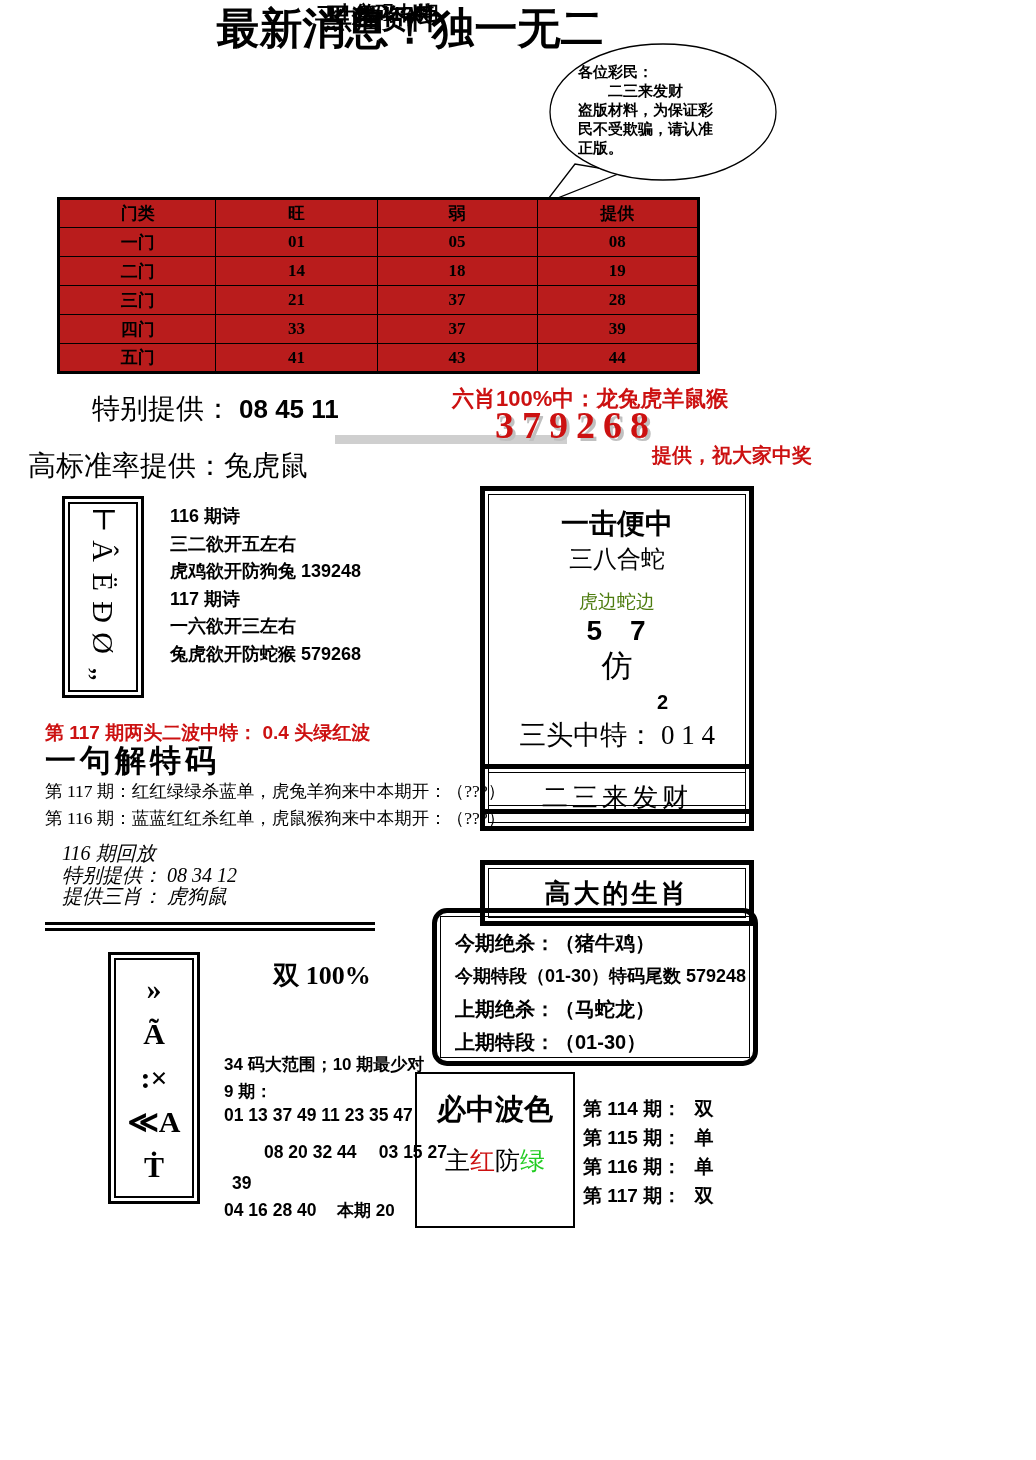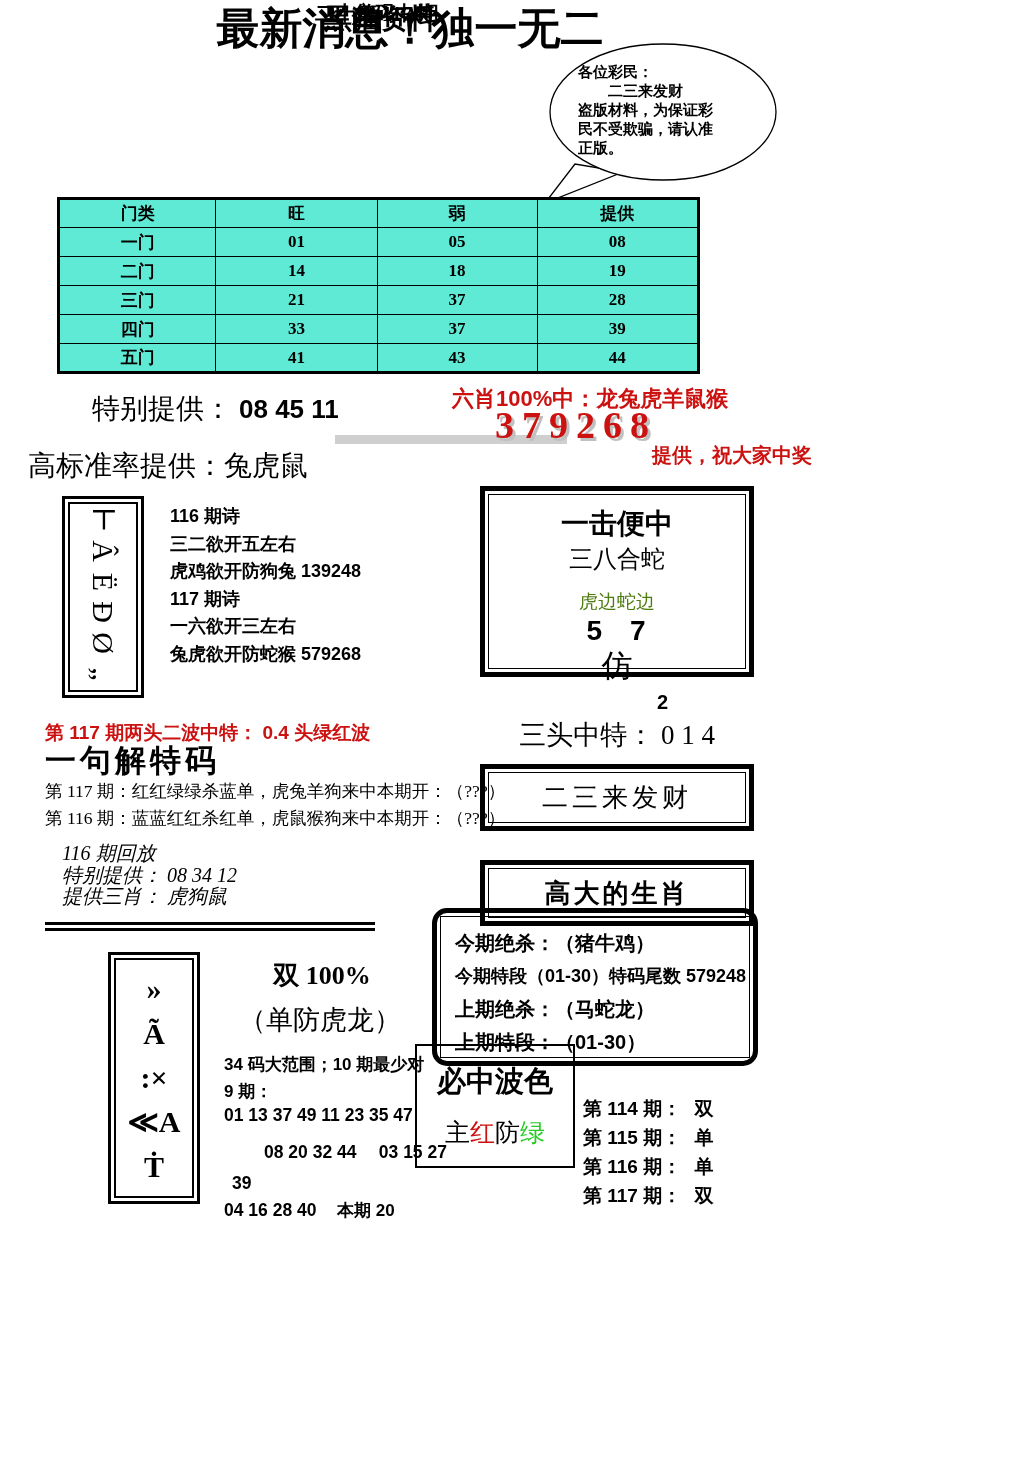--- a/index.html
+++ b/index.html
@@ -7,21 +7,21 @@
   .canvas { position:relative; width:1036px; height:1460px; background:#fff; overflow:hidden;
             font-family:"Liberation Serif","DejaVu Serif",serif; color:#000; }
   .abs { position:absolute; }
   .ctr { text-align:center; }
   .sans { font-family:"Liberation Sans","DejaVu Sans",sans-serif; }
   .b { font-weight:bold; }
   .red { color:#cc1111; }
   .green { color:#22cc22; }
   
   table.grid { border-collapse:collapse; width:643px; }
-  table.grid td { border:1px solid #000; background:#5eead4; text-align:center;
+  table.grid td { border:1px solid #000; background:#b91c1c; text-align:center;
                   height:29px; font-weight:bold; font-size:17px; }
   table.grid { border:3px solid #000; }
   
   .frame2 { border:3px solid #000; }
   .frame2-in { position:absolute; inset:3px; border:2px solid #000;
                display:flex; flex-direction:column; align-items:center;
                justify-content:space-evenly; }
   
   .frameR { border:5px solid #000; }
   .frameR-in { position:absolute; inset:3px; border:1px solid #000; }
@@ -120,21 +120,21 @@
 
   <div class="abs sans b" style="left:170px;top:503px;font-size:18px;line-height:27.5px;">
     <div>116 期诗</div>
     <div>三二欲开五左右</div>
     <div>虎鸡欲开防狗兔 139248</div>
     <div>117 期诗</div>
     <div>一六欲开三左右</div>
     <div>兔虎欲开防蛇猴 579268</div>
   </div>
 
-  <div class="abs frameR" style="left:480px;top:486px;width:274px;height:191px;">
+  <div class="abs frameR" style="left:480px;top:486px;width:274px;height:328px;">
     <div class="frameR-in">
       <div class="abs ctr b" style="left:0;top:10px;width:100%;font-size:28px;">一击便中</div>
       <div class="abs ctr" style="left:0;top:48px;width:100%;font-size:24px;">三八合蛇</div>
       <div class="abs ctr" style="left:0;top:94px;width:100%;font-size:19px;color:#4d7c0f;">虎边蛇边</div>
       <div class="abs ctr sans b" style="left:4px;top:120px;width:100%;font-size:28px;letter-spacing:10px;">5  7</div>
       <div class="abs ctr" style="left:0;top:150px;width:100%;font-size:31px;">仿</div>
       <div class="abs sans b" style="left:168px;top:196px;font-size:20px;">2</div>
       <div class="abs ctr" style="left:0;top:222px;width:100%;font-size:27px;">三头中特： 0 1 4</div>
     </div>
   </div>
@@ -176,30 +176,29 @@
     <div class="frame2-in">
       <span class="glyph b">»</span>
       <span class="glyph b">Ã</span>
       <span class="glyph b">:×</span>
       <span class="glyph b">≪A</span>
       <span class="glyph b">Ṫ</span>
     </div>
   </div>
 
   <div class="abs ctr b" style="left:222px;top:958px;width:200px;font-size:26px;">双 100%</div>
-  <div class="abs ctr" style="left:205px;top:1002px;width:230px;font-size:27px;">（单防虎龙）</div>
   <div class="abs sans b" style="left:224px;top:1053px;font-size:17px;">34 码大范围；10 期最少对</div>
   <div class="abs sans b" style="left:224px;top:1080px;font-size:17px;">9 期：</div>
   <div class="abs sans b" style="left:224px;top:1105px;font-size:17.5px;">01 13 37 49 11 23 35 47</div>
   <div class="abs sans b" style="left:224px;top:1140px;font-size:17.5px;margin-left:40px;">08 20 32 44 　03 15 27</div>
   <div class="abs sans b" style="left:232px;top:1173px;font-size:17.5px;">39</div>
   <div class="abs sans b" style="left:224px;top:1200px;font-size:17.5px;">04 16 28 40</div>
   <div class="abs sans b" style="left:337px;top:1199px;font-size:17px;">本期 20</div>
 
-  <div class="abs" style="left:415px;top:1044px;width:160px;height:124px;border:2.5px solid #000;">
+  <div class="abs" style="left:415px;top:1072px;width:160px;height:156px;border:2.5px solid #000;">
     <div class="ctr b" style="margin-top:16px;font-size:29px;">必中波色</div>
     <div class="ctr" style="margin-top:14px;font-size:25px;">
       <span>主</span><span class="red">红</span><span>防</span><span class="green">绿</span>
     </div>
   </div>
 
   <div class="abs sans" style="left:583px;top:1094px;">
     <div class="hist-line">
       <span>第 114 期：</span>
       <span style="margin-left:8px;">双</span>

